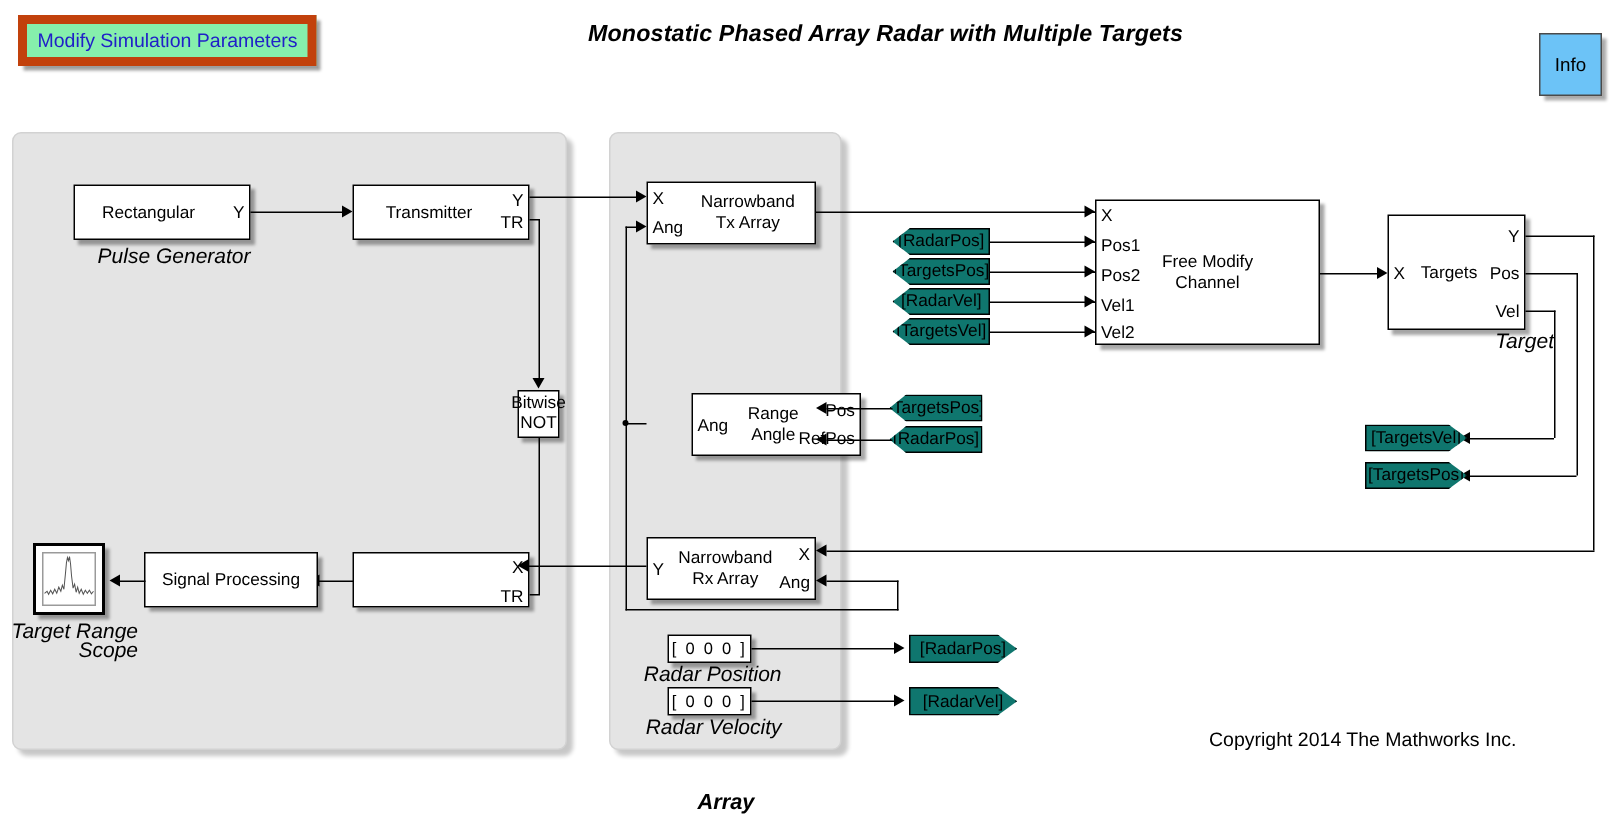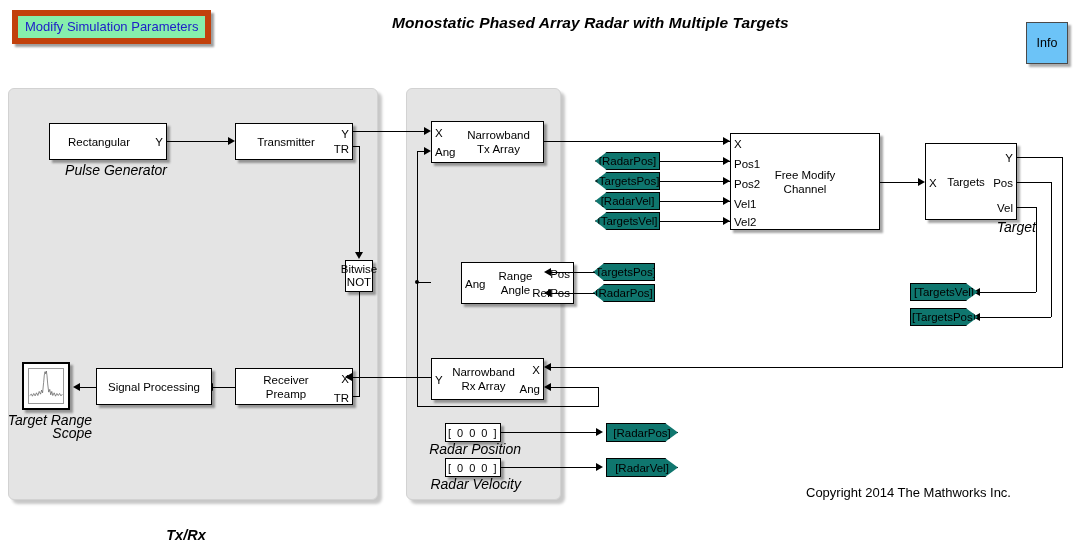--- a/index.html
+++ b/index.html
@@ -217,21 +217,21 @@
 
   <div class="abs param-btn" style="left:12px; top:10px;">Modify Simulation Parameters</div>
 
   <div class="abs doc-title" style="left:392px; top:14px;">Monostatic Phased Array Radar with Multiple Targets</div>
 
   <div class="abs info-btn" style="left:1026px; top:22px; width:42px; height:42px;">Info</div>
 
   <div class="abs group-panel" style="left:8px; top:88px; width:370px; height:412px;"></div>
   <div class="abs group-panel" style="left:406px; top:88px; width:155px; height:412px;"></div>
 
-  <div class="abs group-caption" style="left:93px; top:527px; width:186px;">Tx/Rx</div>
+  <div class="abs group-caption" style="left:391px; top:527px; width:186px;">Array</div>
 
   <div class="abs blk" style="left:49px; top:123px; width:118px; height:37px;">
     <div class="blk-title" style="padding-right:18px;">Rectangular</div>
     <div class="port right" style="top:12px;">Y</div>
   </div>
   <div class="blk-caption abs" style="left:49px; top:164px; width:118px;">Pulse Generator</div>
 
   <div class="wire-h abs" style="left:167px; top:141px; width:62px;"></div>
   <div class="arrow right abs" style="left:228px; top:137px;"></div>
 
@@ -251,24 +251,20 @@
   <div class="abs blk" style="left:345px; top:260px; width:28px; height:32px; overflow:visible;">
     <div class="bitwise-txt" style="top:2px;">Bitwise</div>
     <div class="bitwise-txt" style="top:15px;">NOT</div>
   </div>
 
   <div class="wire-v abs" style="left:359px; top:292px; height:104px;"></div>
   <div class="wire-h abs" style="left:352px; top:396px; width:8px;"></div>
   <div class="arrow left abs" style="left:345px; top:392px;"></div>
 
   <div class="abs blk" style="left:235px; top:368px; width:118px; height:37px;">
-    <div class="blk-title" style="padding-right:16px;">
-      <div>Receiver</div>
-      <div>Preamp</div>
-    </div>
     <div class="port right" style="top:4px;">X</div>
     <div class="port right" style="top:23px;">TR</div>
   </div>
 
   <div class="wire-h abs" style="left:352px; top:377px; width:84px;"></div>
   <div class="arrow left abs" style="left:345px; top:373px;"></div>
 
   <div class="wire-h abs" style="left:212px; top:387px; width:24px;"></div>
   <div class="arrow left abs" style="left:206px; top:383px;"></div>
 

